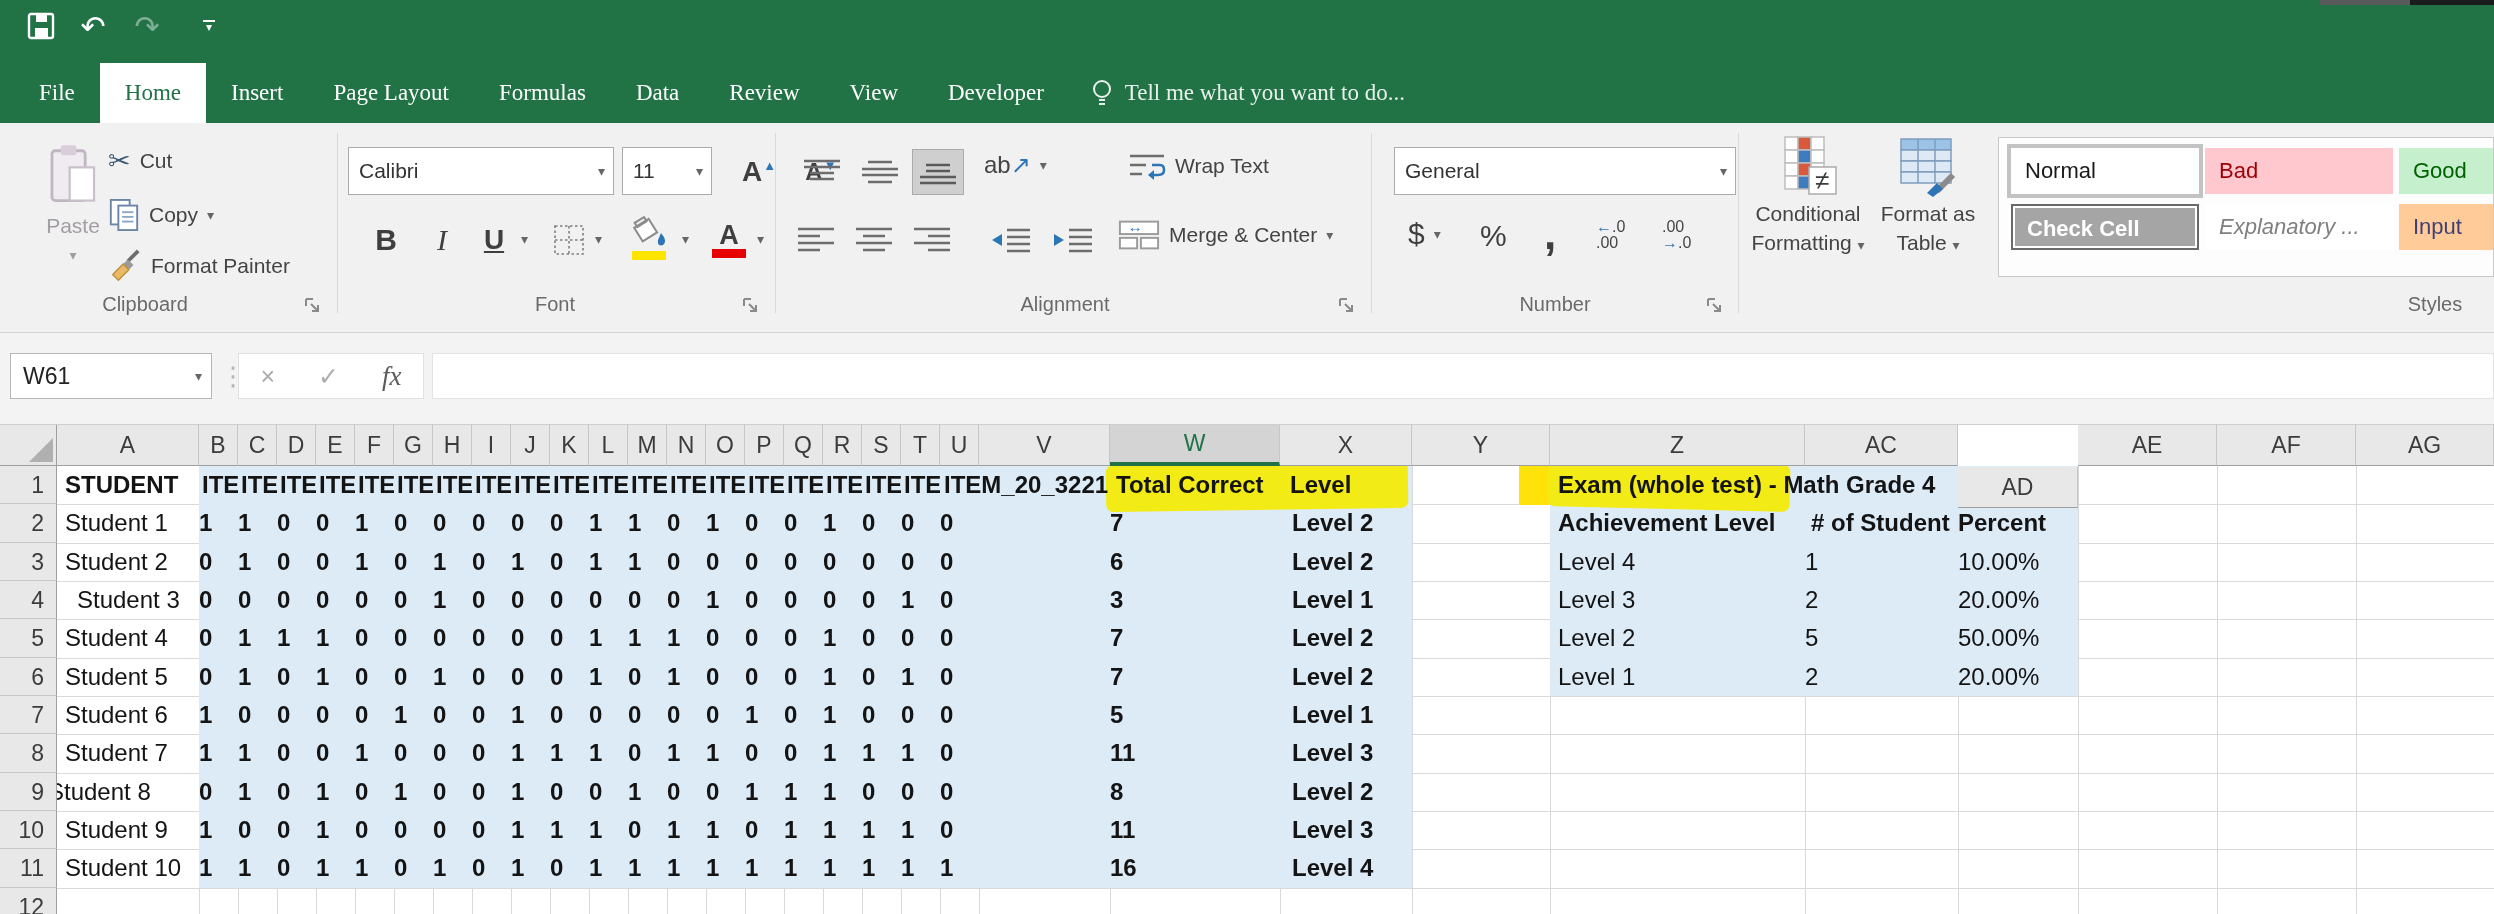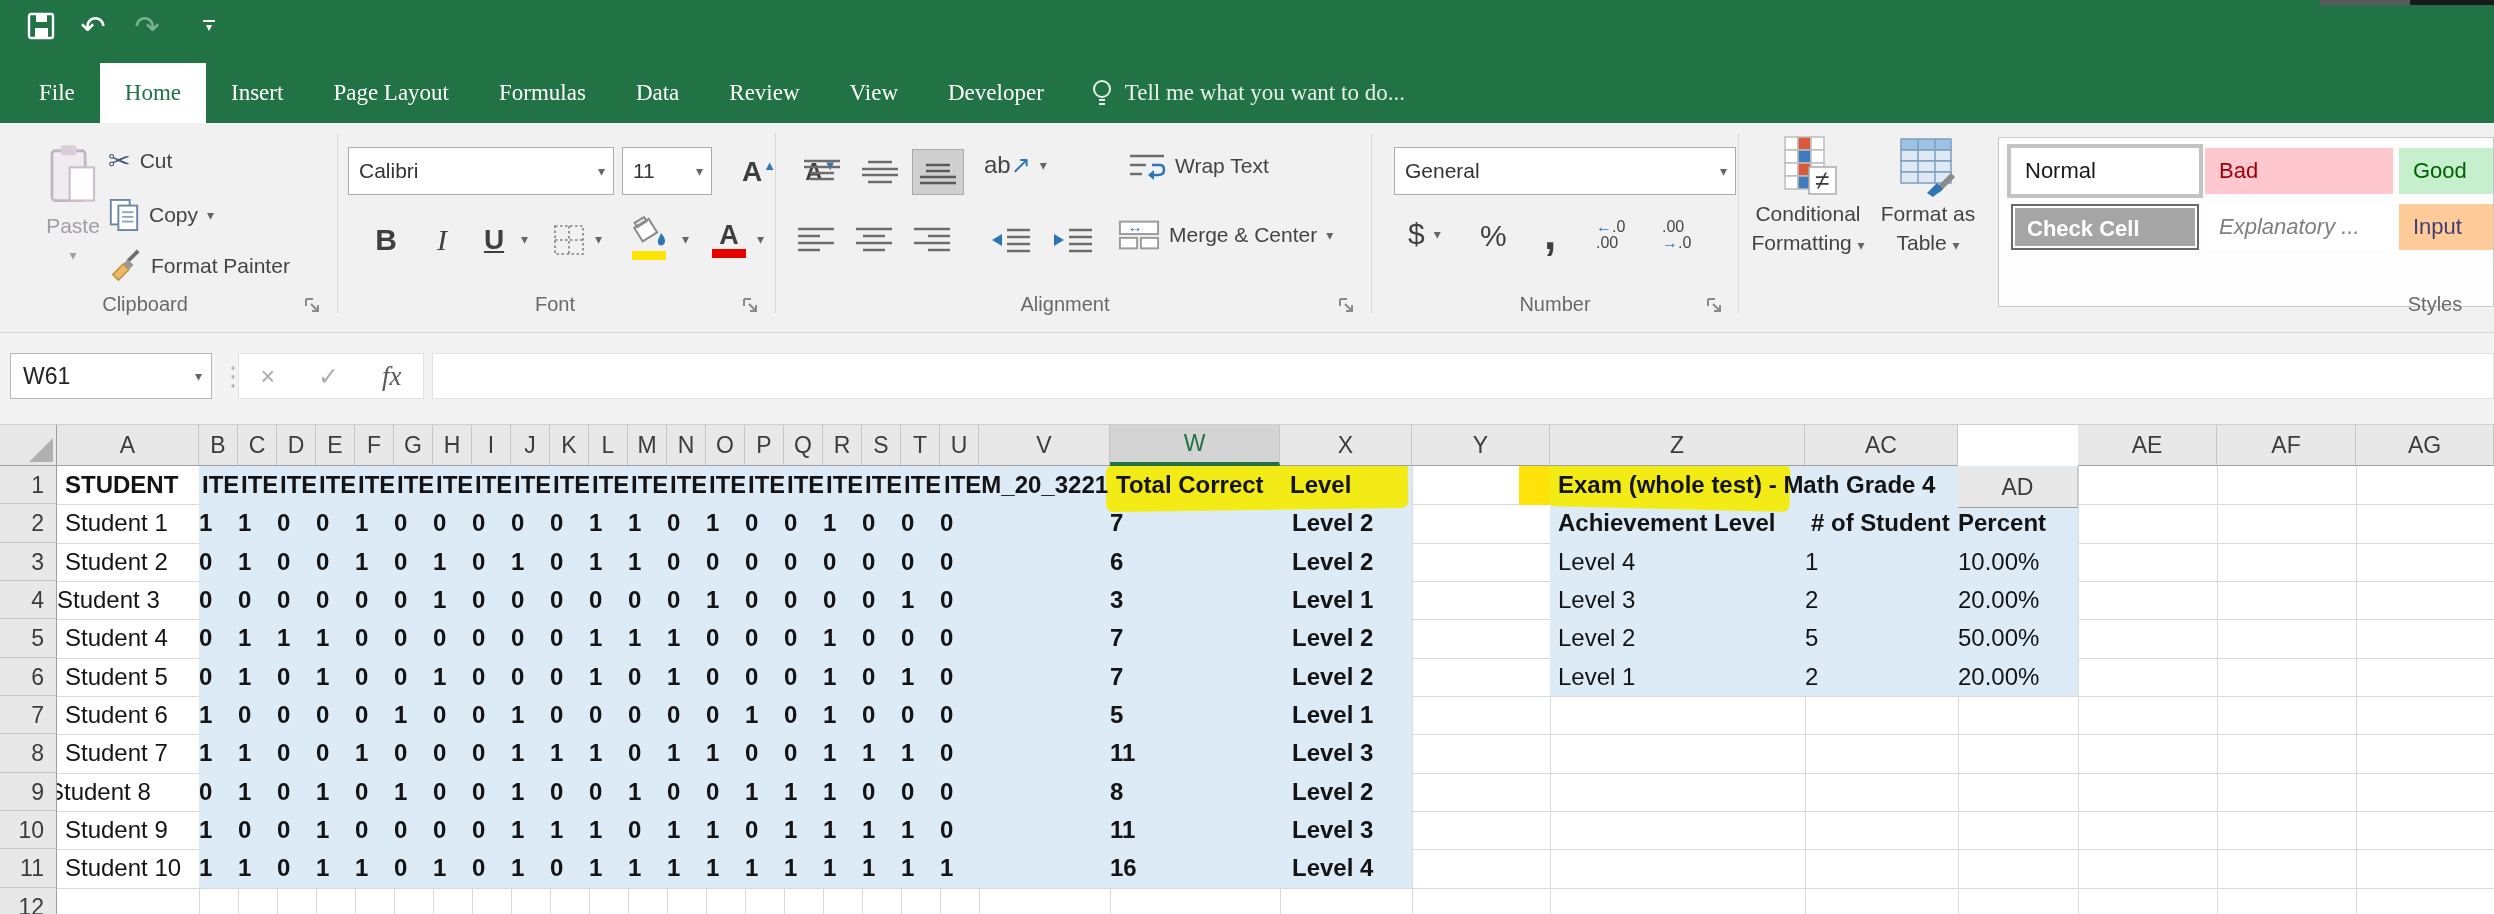--- a/index.html
+++ b/index.html
@@ -43,21 +43,21 @@
   .iletter { font-size:30px; font-style:italic; font-family:"Liberation Serif", serif; color:#3f3f3f; }
   .uletter { font-size:28px; font-weight:bold; color:#3f3f3f; text-decoration:underline; }
   .fontA { font-size:28px; font-weight:bold; color:#3f3f3f; position:relative; line-height:30px; }
   .fontA .tri { position:absolute; right:-14px; top:-6px; font-size:13px; color:#2e75b6; }
   .colorA { font-size:27px; font-weight:bold; color:#3f3f3f; line-height:26px; text-align:center; }
   .colorbar { display:block; width:34px; height:9px; margin-top:1px; }
   .stack2 { display:flex; flex-direction:column; line-height:16px; font-size:16px; color:#444; text-align:left; }
   .stack2 .bluearr { color:#2e75b6; }
 
   
-  #gallery { position:absolute; left:1998px; top:14px; width:496px; height:170px; background:#fdfdfd; border:1px solid #c9c9c9; overflow:hidden; }
+  #gallery { position:absolute; left:1998px; top:14px; width:496px; height:140px; background:#fdfdfd; border:1px solid #c9c9c9; overflow:hidden; }
   .gcell { position:absolute; width:188px; height:46px; line-height:46px; font-size:22px; padding-left:14px; cursor:pointer; white-space:nowrap; overflow:hidden; }
   .gcell.sel { box-shadow:0 0 0 4px #c3c3c3; }
   .gcell.chk { box-shadow:inset 0 0 0 2px #ffffff; border:2px solid #6a6a6a; font-weight:bold; }
   .gcell.ital { font-style:italic; }
 
   
   #fbar { position:absolute; left:0; top:333px; width:2494px; height:92px; background:#f3f3f3; border-bottom:1px solid #cfcfcf; }
   #namebox { position:absolute; left:10px; top:20px; width:202px; height:46px; background:#fff; border:1px solid #b7b7b7;
              font-size:23px; color:#222; display:flex; align-items:center; cursor:pointer; }
   #namebox .val { flex:1; padding-left:12px; }
@@ -536,21 +536,21 @@
         <div class="cell b" style="left: 667px; top: 117.66px; height: 38.33px; line-height: 38.33px; width: 39px;">0</div>
         <div class="cell b" style="left: 706px; top: 117.66px; height: 38.33px; line-height: 38.33px; width: 39px;">0</div>
         <div class="cell b" style="left: 745px; top: 117.66px; height: 38.33px; line-height: 38.33px; width: 39px;">0</div>
         <div class="cell b" style="left: 784px; top: 117.66px; height: 38.33px; line-height: 38.33px; width: 39px;">0</div>
         <div class="cell b" style="left: 823px; top: 117.66px; height: 38.33px; line-height: 38.33px; width: 39px;">0</div>
         <div class="cell b" style="left: 862px; top: 117.66px; height: 38.33px; line-height: 38.33px; width: 39px;">0</div>
         <div class="cell b" style="left: 901px; top: 117.66px; height: 38.33px; line-height: 38.33px; width: 39px;">0</div>
         <div class="cell b" style="left: 940px; top: 117.66px; height: 38.33px; line-height: 38.33px; width: 39px;">0</div>
         <div class="cell b" style="left: 1110px; top: 117.66px; height: 38.33px; line-height: 38.33px; width: 170px; padding-right: 16px;">6</div>
         <div class="cell b" style="left: 1292px; top: 117.66px; height: 38.33px; line-height: 38.33px;">Level 2</div>
-        <div class="cell" style="left: 57px; top: 155.99px; height: 38.33px; line-height: 38.33px; width: 166px; padding-left: 0; overflow: hidden;">Student 3</div>
+        <div class="cell" style="left: 57px; top: 155.99px; height: 38.33px; line-height: 38.33px; width: 166px; padding-left: 20px; overflow: hidden;">Student 3</div>
         <div class="cell b" style="left: 199px; top: 155.99px; height: 38.33px; line-height: 38.33px; width: 39px;">0</div>
         <div class="cell b" style="left: 238px; top: 155.99px; height: 38.33px; line-height: 38.33px; width: 39px;">0</div>
         <div class="cell b" style="left: 277px; top: 155.99px; height: 38.33px; line-height: 38.33px; width: 39px;">0</div>
         <div class="cell b" style="left: 316px; top: 155.99px; height: 38.33px; line-height: 38.33px; width: 39px;">0</div>
         <div class="cell b" style="left: 355px; top: 155.99px; height: 38.33px; line-height: 38.33px; width: 39px;">0</div>
         <div class="cell b" style="left: 394px; top: 155.99px; height: 38.33px; line-height: 38.33px; width: 39px;">0</div>
         <div class="cell b" style="left: 433px; top: 155.99px; height: 38.33px; line-height: 38.33px; width: 39px;">1</div>
         <div class="cell b" style="left: 472px; top: 155.99px; height: 38.33px; line-height: 38.33px; width: 39px;">0</div>
         <div class="cell b" style="left: 511px; top: 155.99px; height: 38.33px; line-height: 38.33px; width: 39px;">0</div>
         <div class="cell b" style="left: 550px; top: 155.99px; height: 38.33px; line-height: 38.33px; width: 39px;">0</div>

